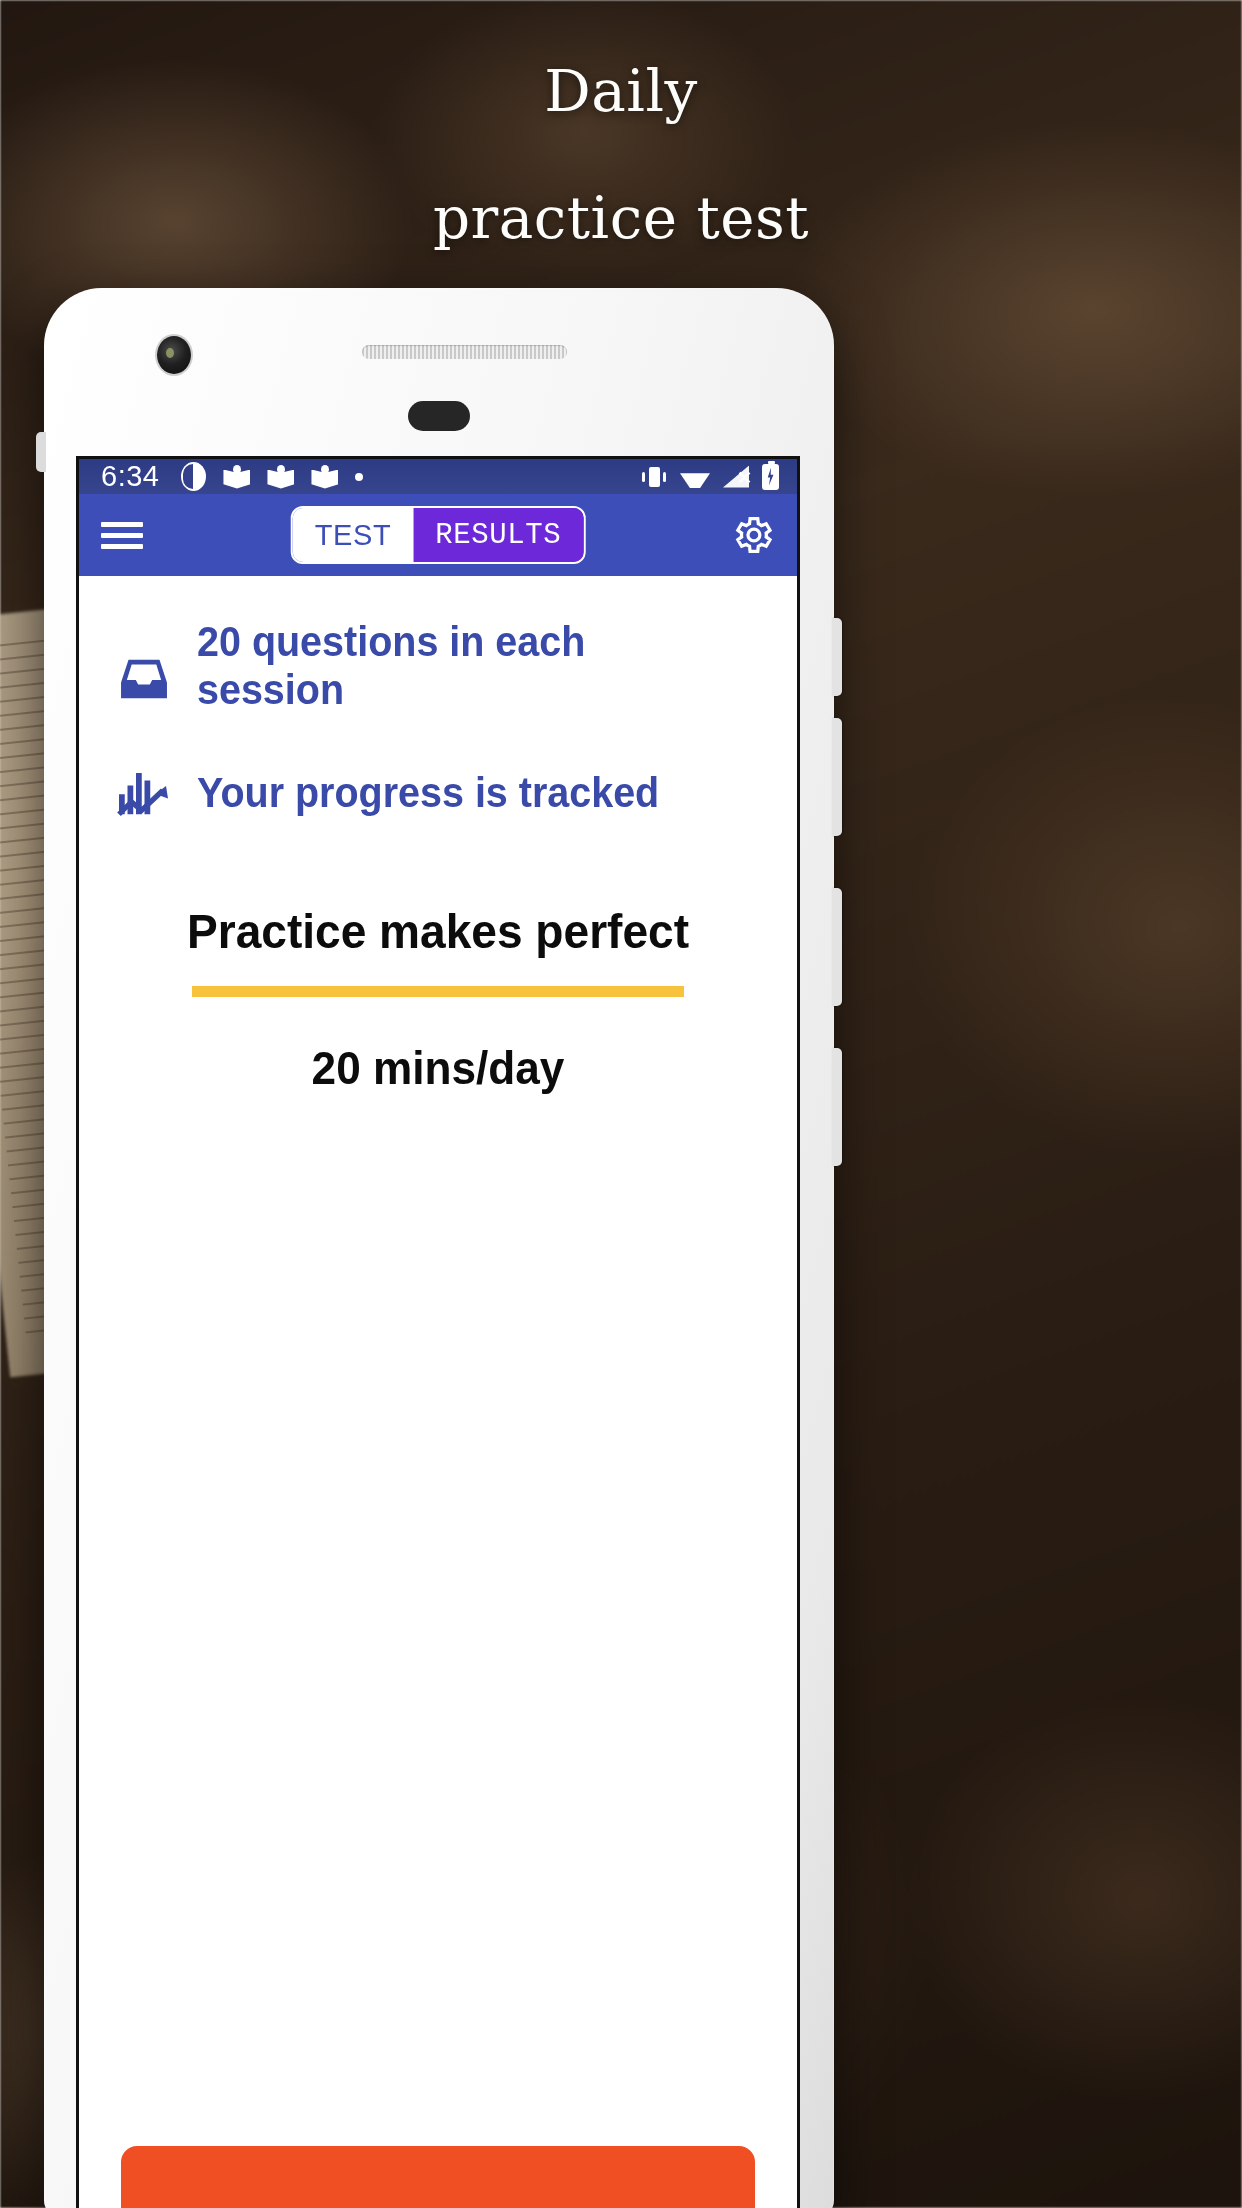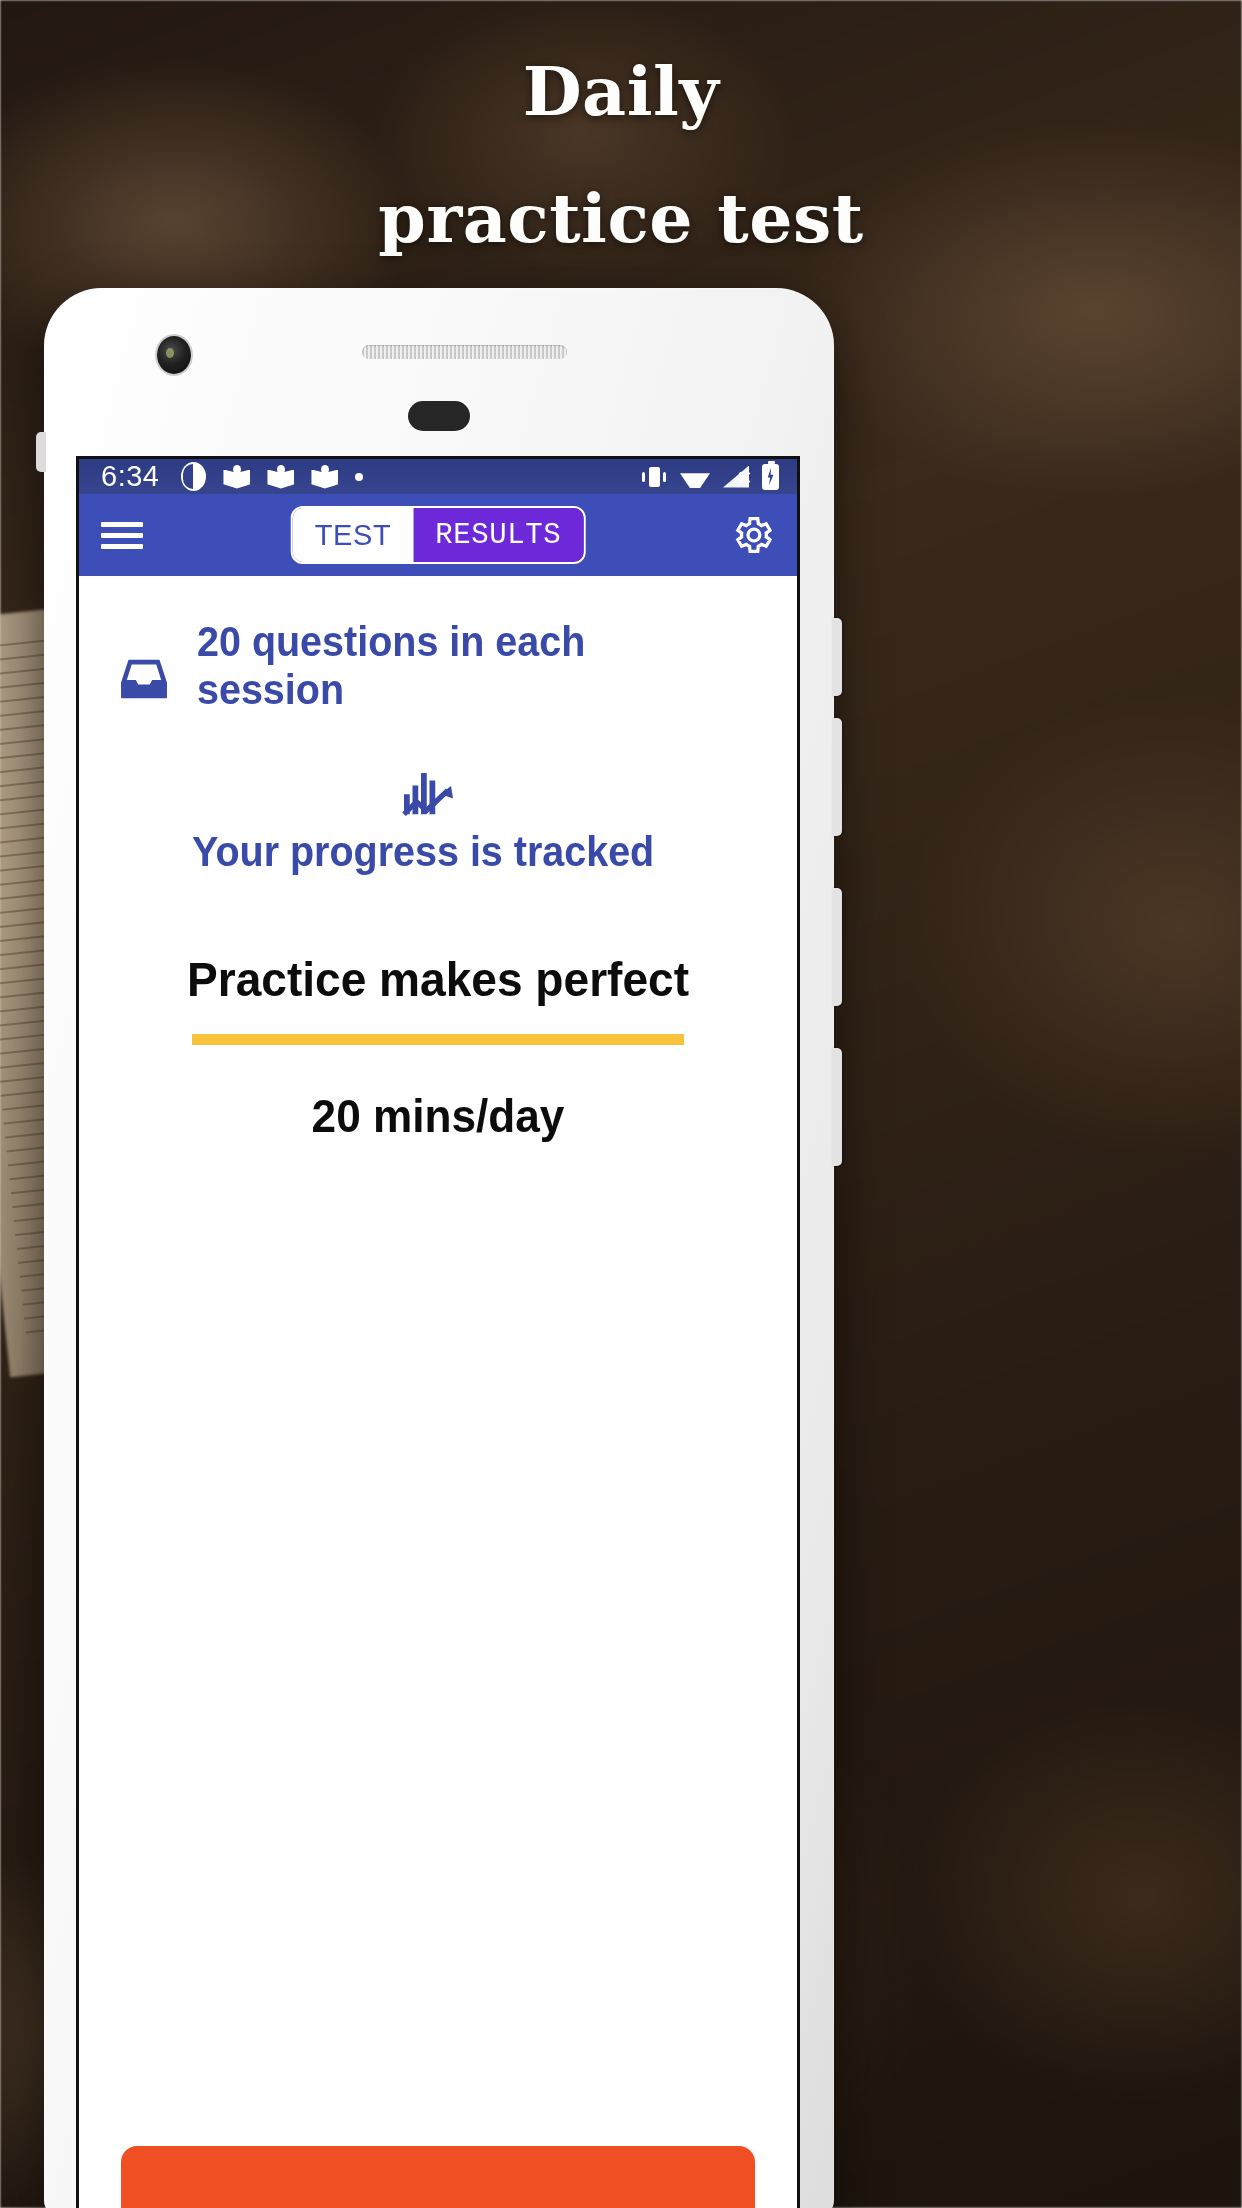--- a/index.html
+++ b/index.html
@@ -45,23 +45,23 @@
       rgba(0,0,0,0) 2px, rgba(0,0,0,0) 14px);
     filter: blur(.6px);
     opacity: .75;
   }
 
   
   #headline {
     position: absolute; left: 0; right: 0; top: 42px;
     text-align: center;
     font-family: "DejaVu Serif", "Liberation Serif", serif;
-    font-weight: 700;
+    font-weight: 400;
     color: #fdfdfb;
-    font-size: 68px;
+    font-size: 58px;
     line-height: 98px;
     letter-spacing: .5px;
     text-shadow: 0 2px 10px rgba(0,0,0,.55);
   }
   #headline .l1 { display:block; }
   #headline .l2 { display:block;margin-top:29px; }
 
   
   #phone {
     position: absolute;
@@ -265,21 +265,21 @@
     font-weight: 700;
     font-size: 42px;
     line-height: 48px;
     transform: scaleX(.94);
     transform-origin: left center;
   }
 
   #feature-1 { margin-top: 80px; }
   #feature-2 { margin-top: 42px; align-items: center; }
   #feature-2 .feature-icon { margin-top: 26px; }
-  #feature-3 { margin-top: 44px; flex-direction: column; }
+  #feature-3 { margin-top: 44px; }
 
   #tagline {
     margin-top: 76px;
     text-align: center;
     color: #0c0c0c;
     font-weight: 700;
     font-size: 48px;
     line-height: 56px;
     transform: scaleX(.96);
   }

